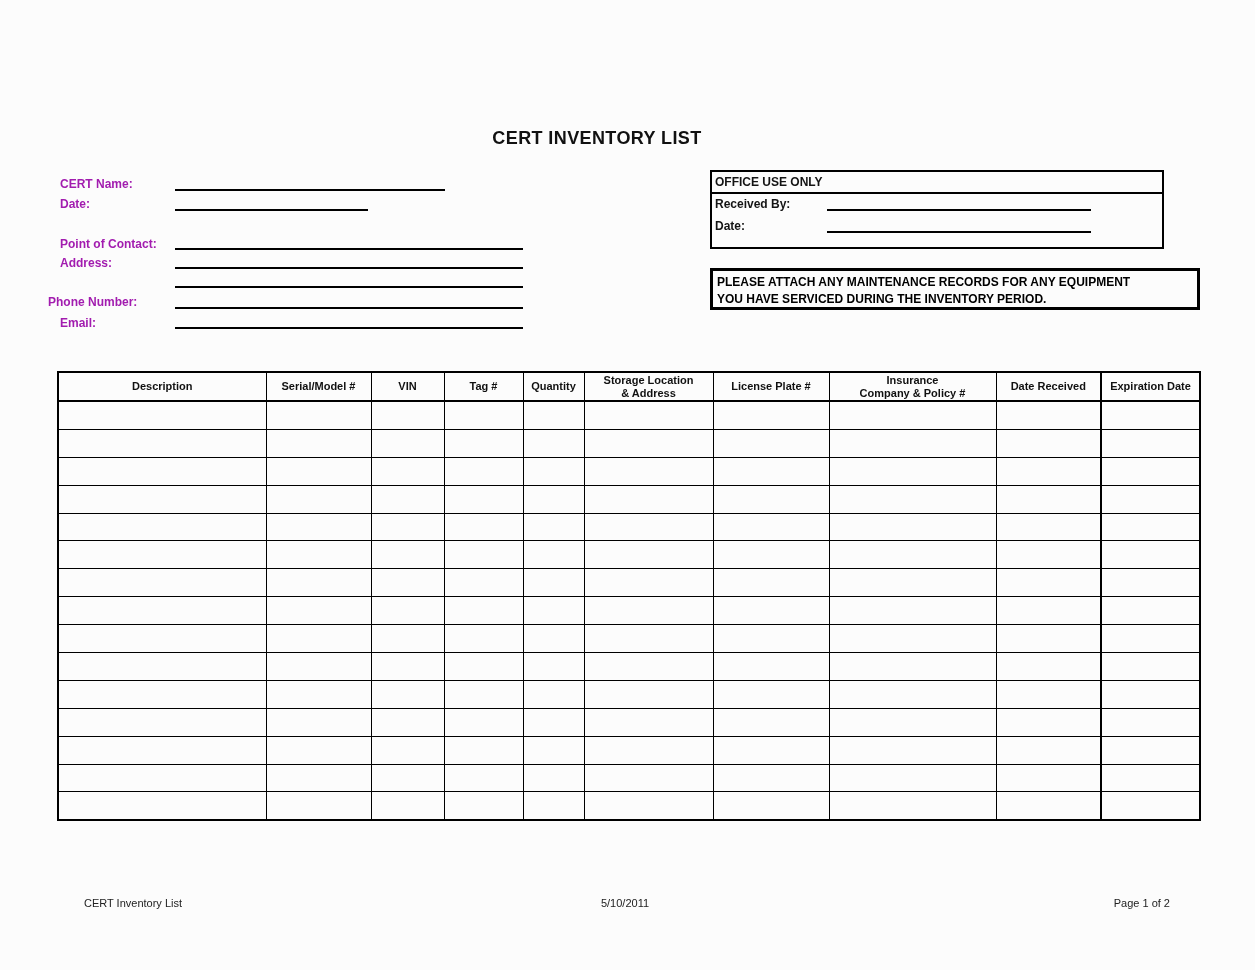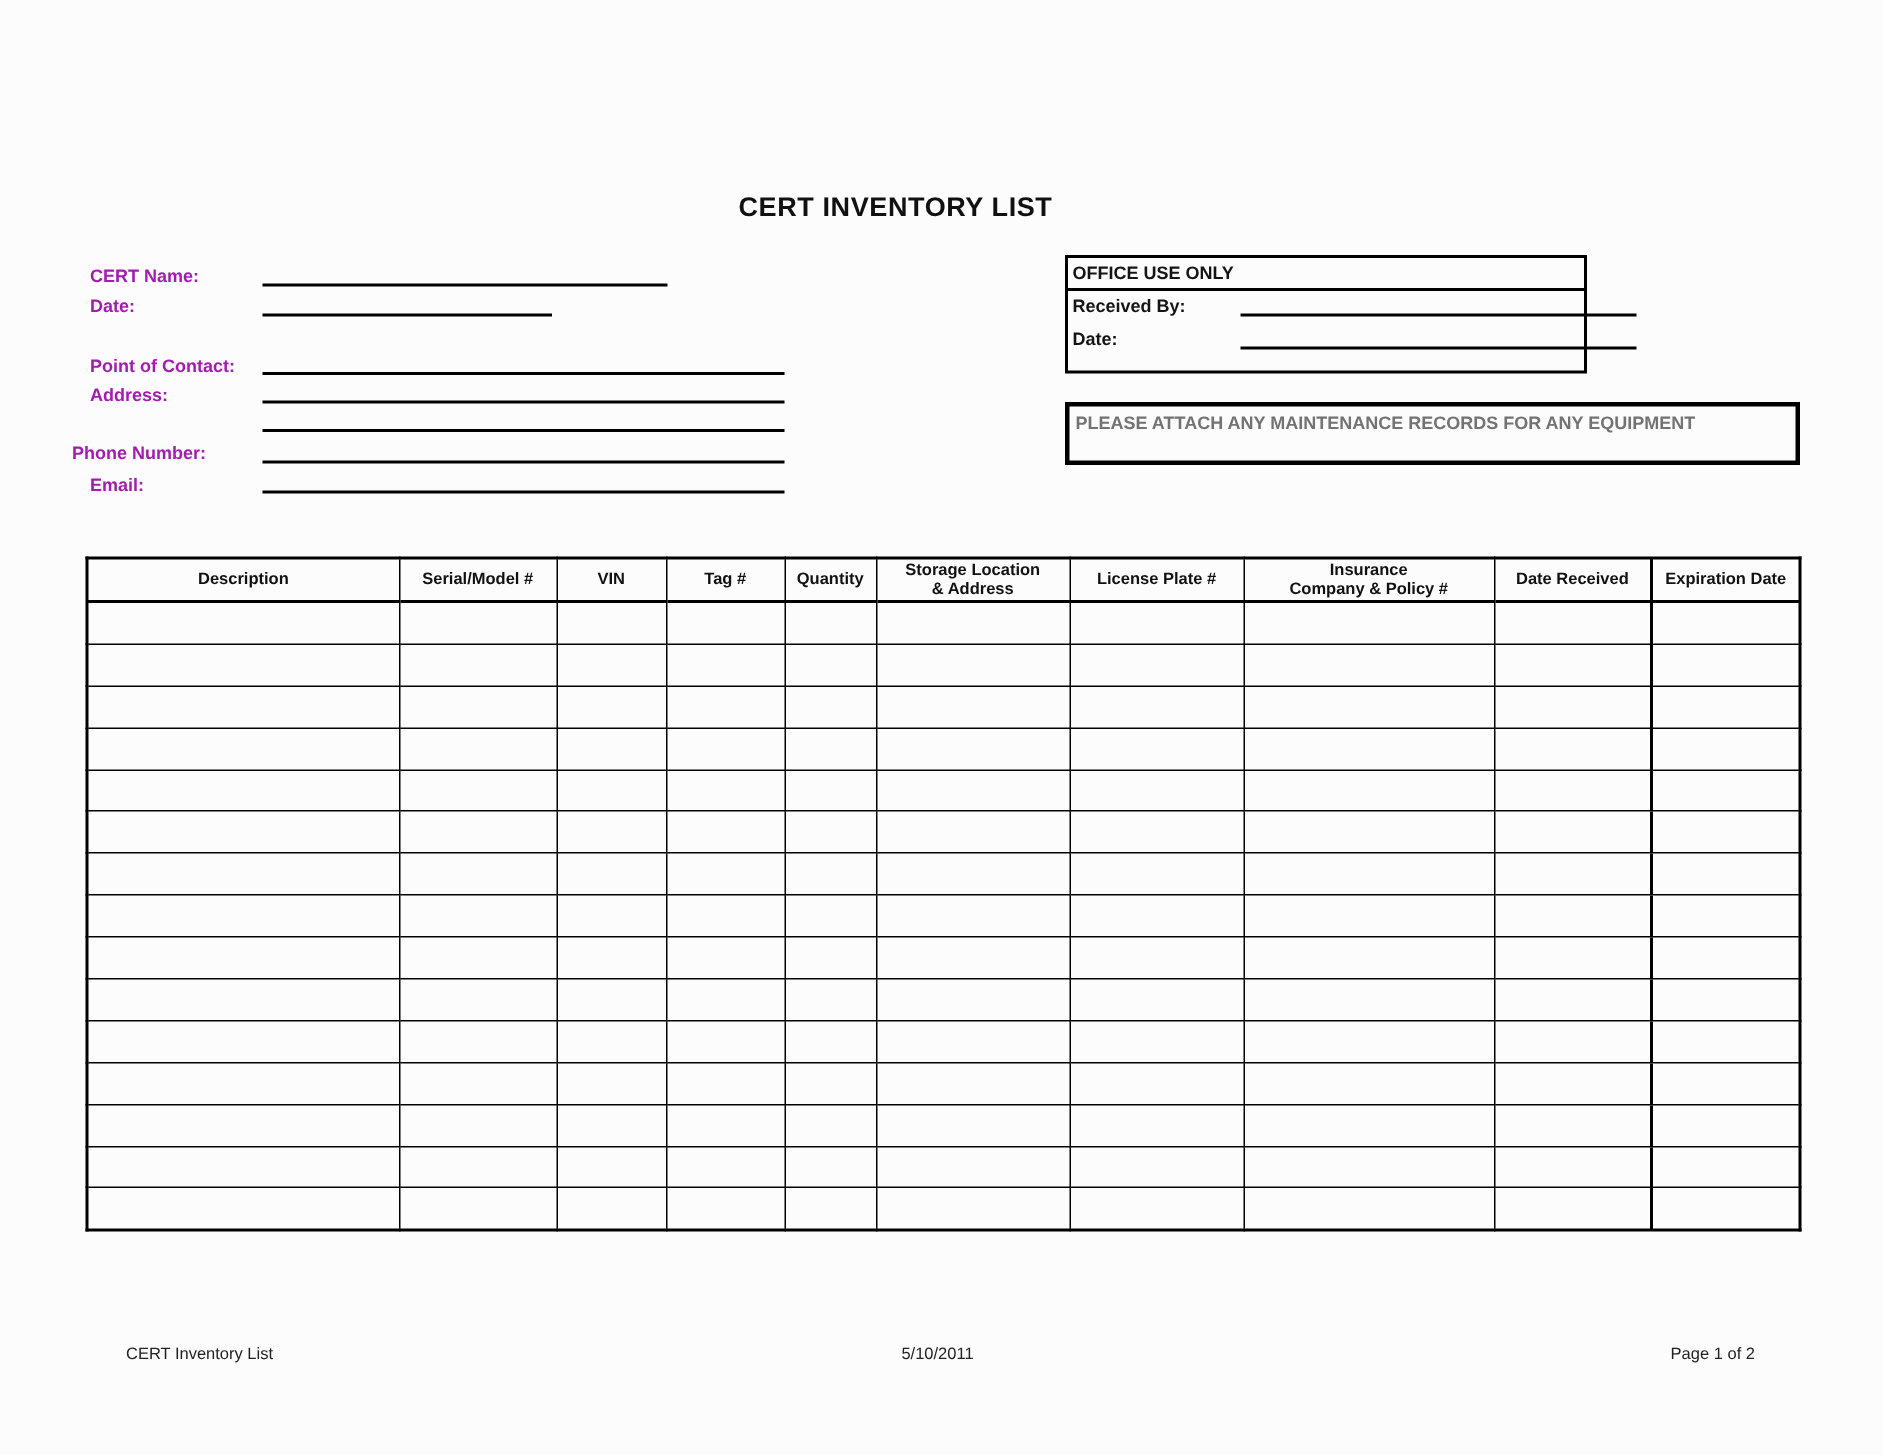--- a/index.html
+++ b/index.html
@@ -54,21 +54,21 @@
   .address-line2   { left: 175px; top: 286px; width: 348px; }
   .phone-label     { left: 48px;  top: 295px; }
   .phone-line      { left: 175px; top: 307px; width: 348px; }
   .email-label     { left: 60px;  top: 316px; }
   .email-line      { left: 175px; top: 327px; width: 348px; }
 
   
   .office-box {
     position: absolute;
     left: 710px; top: 170px;
-    width: 348px; height: 79px;
+    width: 454px; height: 79px;
     border: 2px solid #000;
     box-sizing: border-box;
   }
   .office-title { position: absolute; left: 3px; top: 3px; font-size: 12px; font-weight: bold; }
   .office-hr    { position: absolute; left: 0; right: 0; top: 20px; border-bottom: 2px solid #000; }
   .recv-label   { position: absolute; left: 3px; top: 25px; font-size: 12px; font-weight: bold; }
   .recv-line    { position: absolute; left: 115px; top: 37px; width: 264px; border-bottom: 2px solid #000; }
   .odate-label  { position: absolute; left: 3px; top: 47px; font-size: 12px; font-weight: bold; }
   .odate-line   { position: absolute; left: 115px; top: 59px; width: 264px; border-bottom: 2px solid #000; }
 
@@ -76,21 +76,21 @@
   .notice-box {
     position: absolute;
     left: 710px; top: 268px;
     width: 490px; height: 42px;
     border: 3px solid #000;
     box-sizing: border-box;
     padding: 3px 0 0 4px;
     font-size: 12px;
     font-weight: bold;
     line-height: 17px;
-    color: #737373;
+    color: #000000;
   }
 
   
   .inv {
     position: absolute;
     left: 57px; top: 371px;
     width: 1142px;
     border-collapse: collapse;
     table-layout: fixed;
     border: 2px solid #000;
@@ -160,20 +160,21 @@
     <span class="office-title">OFFICE USE ONLY</span>
     <span class="office-hr"></span>
     <span class="recv-label">Received By:</span>
     <span class="recv-line"></span>
     <span class="odate-label">Date:</span>
     <span class="odate-line"></span>
   </div>
 
   <div class="notice-box">
     <div>PLEASE ATTACH ANY MAINTENANCE RECORDS FOR ANY EQUIPMENT</div>
+    <div>YOU HAVE SERVICED DURING THE INVENTORY PERIOD.</div>
   </div>
 
   <table class="inv">
       <colgroup>
         <col>
         <col>
         <col>
         <col>
         <col>
         <col>

